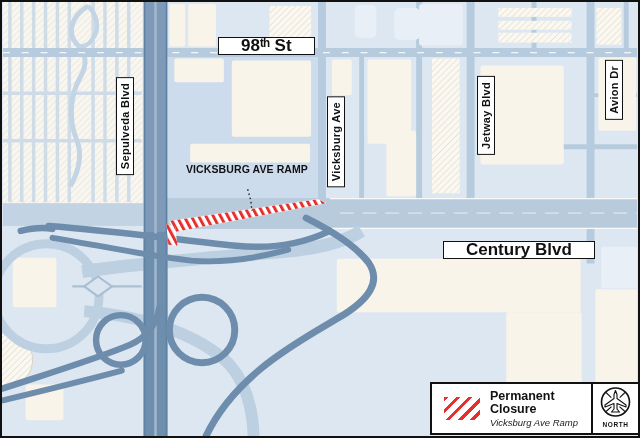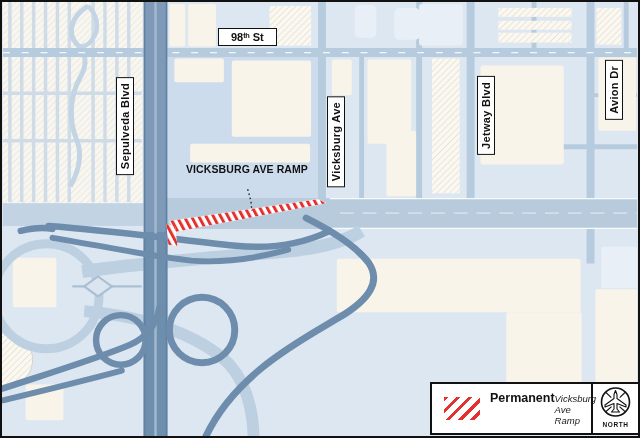--- a/index.html
+++ b/index.html
@@ -14,25 +14,26 @@
   }
   #map-svg{position:absolute;left:0;top:0;width:100%;height:100%;display:block;}
 
   
   .hlabel{
     position:absolute;
     background:#fff;
     border:1.6px solid #111;
     color:#111;
     font-weight:bold;
-    font-size:11px;
+    font-size:17px;
     line-height:14px;
-    padding:1px 12px;
+    padding:1px 22px;
     white-space:nowrap;
     z-index:5;
+    margin-top:9px;
   }
   .vlabel{
     position:absolute;
     background:#fff;
     border:1.6px solid #111;
     color:#111;
     font-weight:bold;
     font-size:11px;
     letter-spacing:.3px;
     padding:5px 2px;
@@ -64,21 +65,21 @@
     z-index:10;
   }
   .legend-main{
     flex:1;display:flex;align-items:center;gap:10px;
     padding-left:12px;min-width:0;
   }
   .legend-swatch{
     width:36px;height:23px;flex:none;
     background:repeating-linear-gradient(135deg,#e5302e 0 3.5px,#ffffff 3.5px 8.5px);
   }
-  .legend-text{display:flex;}
+  .legend-text{display:flex;flex-direction:column;}
   .legend-title{font-weight:bold;font-size:12.5px;line-height:13px;color:#111;}
   .legend-sub{font-style:italic;font-size:9.5px;line-height:11px;color:#222;margin-top:1px;}
   .north-cell{
     flex:none;width:47px;
     border-left:2px solid #111;
     display:flex;flex-direction:column;align-items:center;justify-content:flex-start;
     padding-top:2px;box-sizing:border-box;
   }
   .north-label{font-weight:bold;font-size:6.5px;letter-spacing:.6px;color:#111;line-height:8px;}
 </style>
@@ -230,30 +231,32 @@
   <div class="hlabel" style="left:216px;top:26px;">98ᵗʰ St</div>
 
   <div class="vlabel" style="left:114px;top:75px;">Sepulveda Blvd</div>
 
   <div class="vlabel" style="left:325px;top:94px;">Vicksburg Ave</div>
 
   <div class="vlabel" style="left:475px;top:74px;">Jetway Blvd</div>
 
   <div class="vlabel" style="left:603px;top:58px;">Avion Dr</div>
 
+  <div class="hlabel" style="left:441px;top:230px;">Century Blvd</div>
 
   <div class="annotation">
     <div>VICKSBURG AVE RAMP</div>
   </div>
 
   <div class="legend">
     <div class="legend-main">
       <div class="legend-swatch"></div>
       <div class="legend-text">
         <div class="legend-title">Permanent</div>
+        <div class="legend-title">Closure</div>
         <div class="legend-sub">Vicksburg Ave Ramp</div>
       </div>
     </div>
     <div class="north-cell">
       <svg width="33" height="35" viewBox="0 0 33 35">
         <circle cx="16.5" cy="16" r="14" fill="none" stroke="#111" stroke-width="1.6"></circle>
         <g stroke="#111" stroke-width="1.1" fill="none">
           <line x1="7" y1="6.5" x2="12.3" y2="11.6"></line>
           <line x1="26" y1="6.5" x2="20.7" y2="11.6"></line>
           <line x1="7" y1="25.5" x2="12.5" y2="20.7"></line>

